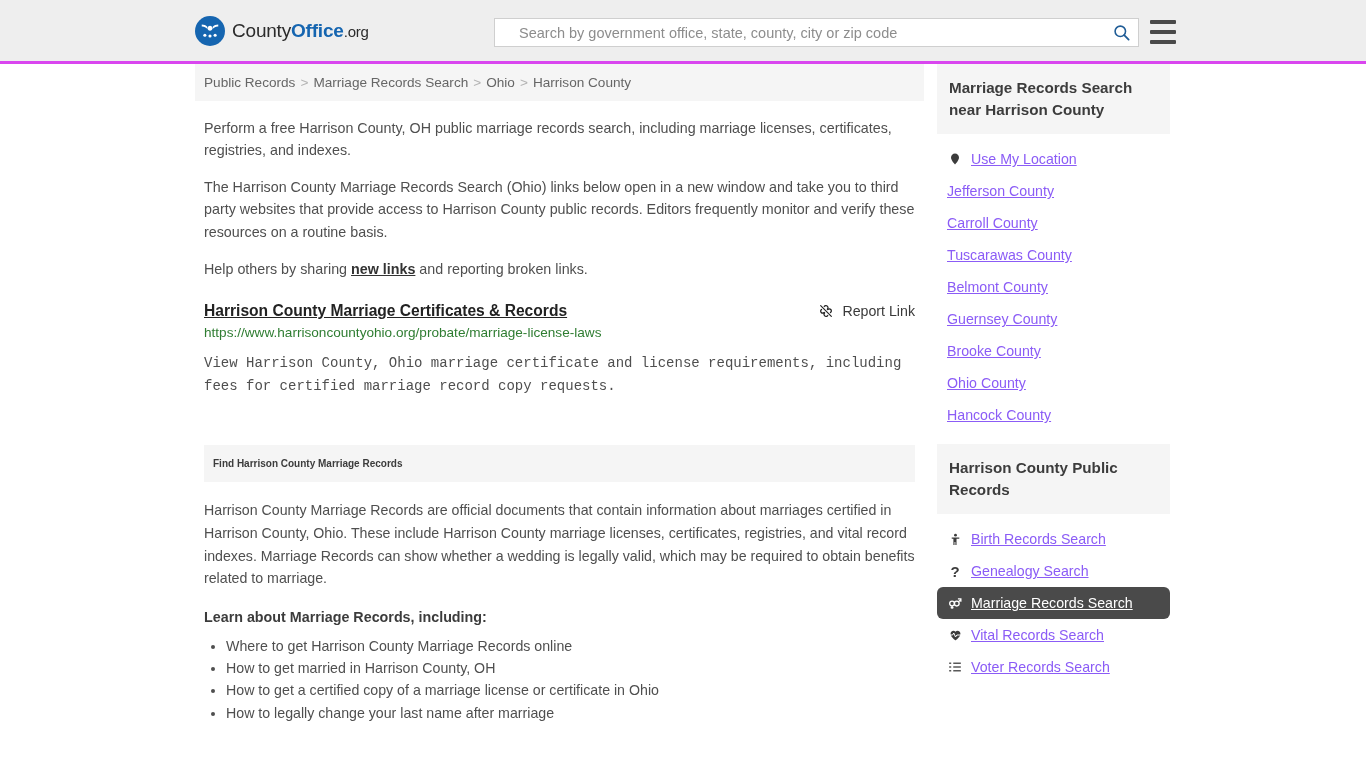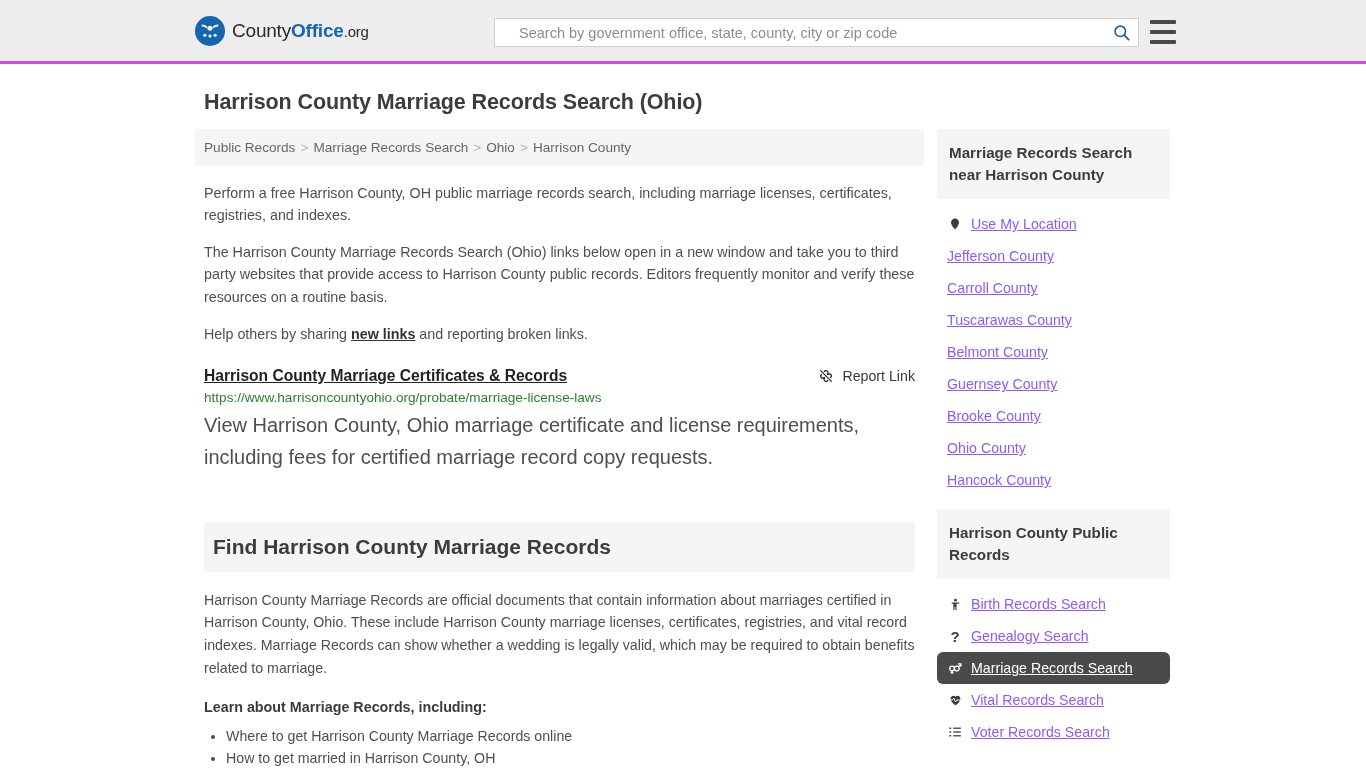--- a/index.html
+++ b/index.html
@@ -123,27 +123,27 @@
   .result-title {
     font-size: 15.6px; font-weight: bold; color: #222;
     text-decoration: underline; cursor: pointer;
   }
   .report-link {
     display: flex; align-items: center; gap: 8px;
     font-size: 14.2px; color: #3a3a3a; cursor: pointer; white-space: nowrap;
     padding-top: 1px;
   }
   .result-url { font-size: 13.6px; color: #2f7d32; margin-top: 5px; word-break: break-all; }
-  .result-desc { font-size: 20px; color: #4f4f4f; line-height: 1.62; margin-top: 4px; }
+  .result-desc { font-size: 14px; color: #4f4f4f; line-height: 1.62; margin-top: 12px; font-family: Liberation Mono, monospace; }
 
   
   .section-head {
     background: #f5f5f5;
     padding: 13px 9px;
-    font-size: 21px;
+    font-size: 10px;
     font-weight: bold;
     color: #3c3c3c;
     margin: 48px 9px 0 9px;
   }
   .section-body { margin: 17px 9px 0 9px; }
   .section-body p {
     font-size: 14.2px; color: #4f4f4f; line-height: 1.6;
   }
   .learn-label { font-size: 14.3px; font-weight: bold; color: #3c3c3c; margin-top: 19px; }
   ul.learn-list { margin: 11px 0 0 22px; }
@@ -211,21 +211,20 @@
 
   <div class="hamburger">
     <span></span>
     <span></span>
     <span></span>
   </div>
 </div>
 
 <div class="page">
 
-  <h1 class="page-title">Harrison County Marriage Records Search (Ohio)</h1>
 
   <div class="cols">
 
     <div class="col-main">
 
       <div class="breadcrumb">
         <a>Public Records</a><span class="sep">&gt;</span><a>Marriage Records Search</a><span class="sep">&gt;</span><a>Ohio</a><span class="sep">&gt;</span><span class="crumb-last">Harrison County</span>
       </div>
 
       <p class="para">Perform a free Harrison County, OH public marriage records search, including marriage licenses, certificates, registries, and indexes.</p>

